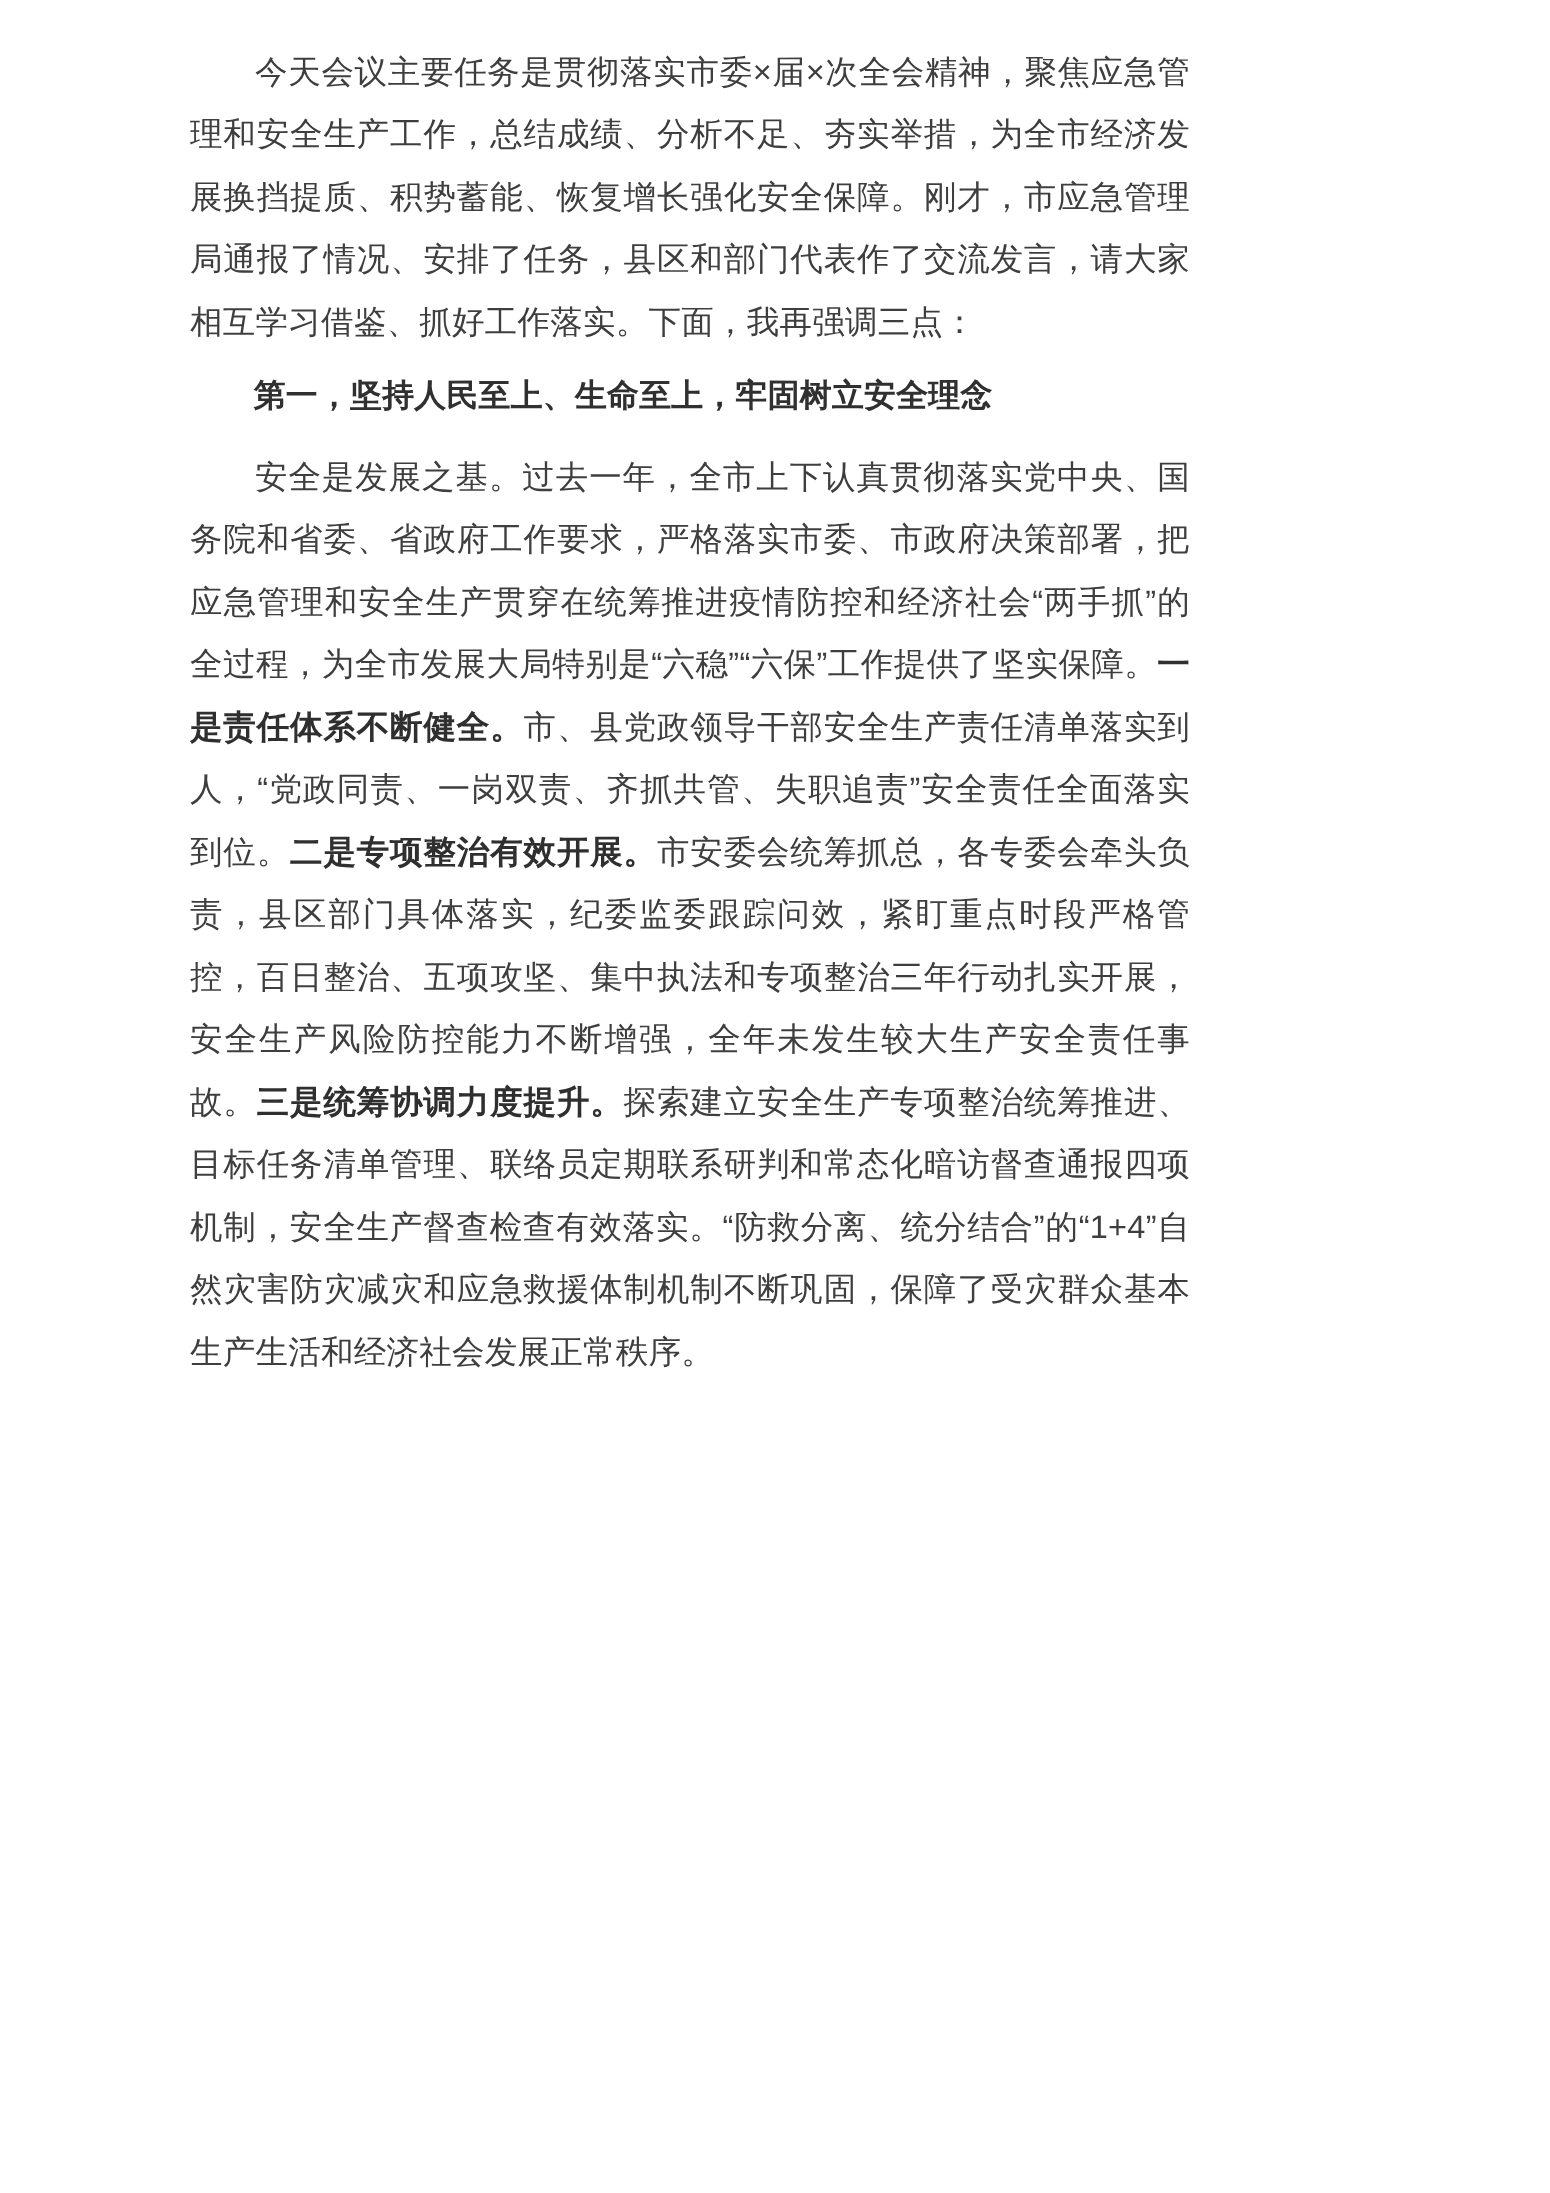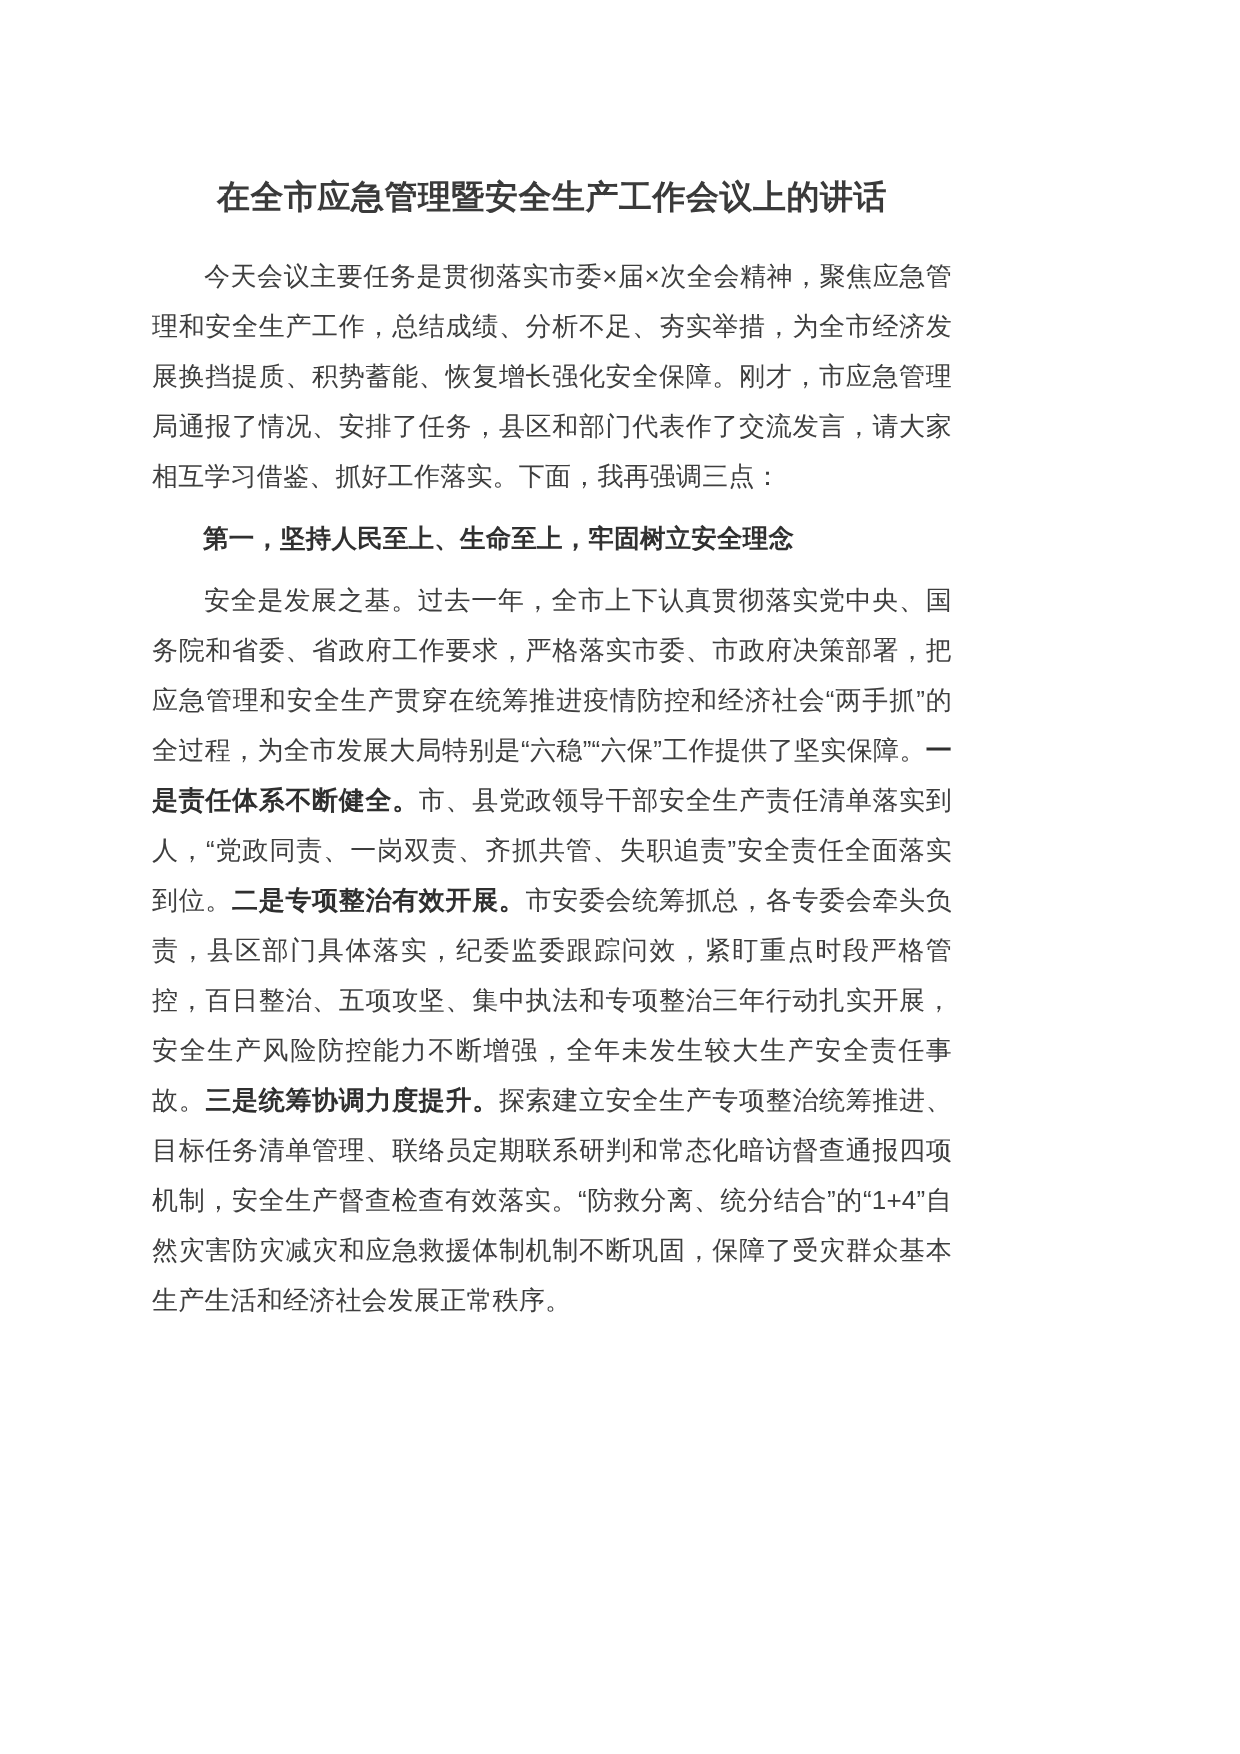--- a/index.html
+++ b/index.html
@@ -65,39 +65,39 @@
   }
 
   .section-head {
     font-size: 25.5px;
     line-height: 50px;
     font-weight: 700;
     color: #303030;
     text-indent: 2em;
     margin: 12px 0 12px 0;
     letter-spacing: 0.2px;
+    font-family: Liberation Mono, monospace;
   }
 
   .para.body-para {
     margin-top: 12px;
   }
 
   b, .bold-run {
     font-weight: 700;
     color: #2f2f2f;
   }
 </style>
 </head>
 <body>
 
 <div class="page">
 
   <div class="doc-body">
 
-    <h1 class="doc-title">在全市应急管理暨安全生产工作会议上的讲话</h1>
 
     <p class="para first-para indent"><span>今天会议主要任务是贯彻落实市委×届×次全会精神，聚焦应急管理和安全生产工作，总结成绩、分析不足、夯实举措，为全市经济发展换挡提质、积势蓄能、恢复增长强化安全保障。刚才，市应急管理局通报了情况、安排了任务，县区和部门代表作了交流发言，请大家相互学习借鉴、抓好工作落实。下面，我再强调三点：</span></p>
 
     <p class="section-head"><span>第一，坚持人民至上、生命至上，牢固树立安全理念</span></p>
 
     <p class="para body-para indent"><span>安全是发展之基。过去一年，全市上下认真贯彻落实党中央、国务院和省委、省政府工作要求，严格落实市委、市政府决策部署，把应急管理和安全生产贯穿在统筹推进疫情防控和经济社会“两手抓”的全过程，为全市发展大局特别是“六稳”“六保”工作提供了坚实保障。</span><b class="bold-run">一是责任体系不断健全。</b><span>市、县党政领导干部安全生产责任清单落实到人，“党政同责、一岗双责、齐抓共管、失职追责”安全责任全面落实到位。</span><b class="bold-run">二是专项整治有效开展。</b><span>市安委会统筹抓总，各专委会牵头负责，县区部门具体落实，纪委监委跟踪问效，紧盯重点时段严格管控，百日整治、五项攻坚、集中执法和专项整治三年行动扎实开展，安全生产风险防控能力不断增强，全年未发生较大生产安全责任事故。</span><b class="bold-run">三是统筹协调力度提升。</b><span>探索建立安全生产专项整治统筹推进、目标任务清单管理、联络员定期联系研判和常态化暗访督查通报四项机制，安全生产督查检查有效落实。“防救分离、统分结合”的“1+4”自然灾害防灾减灾和应急救援体制机制不断巩固，保障了受灾群众基本生产生活和经济社会发展正常秩序。</span></p>
 
   </div>
 
 </div>

